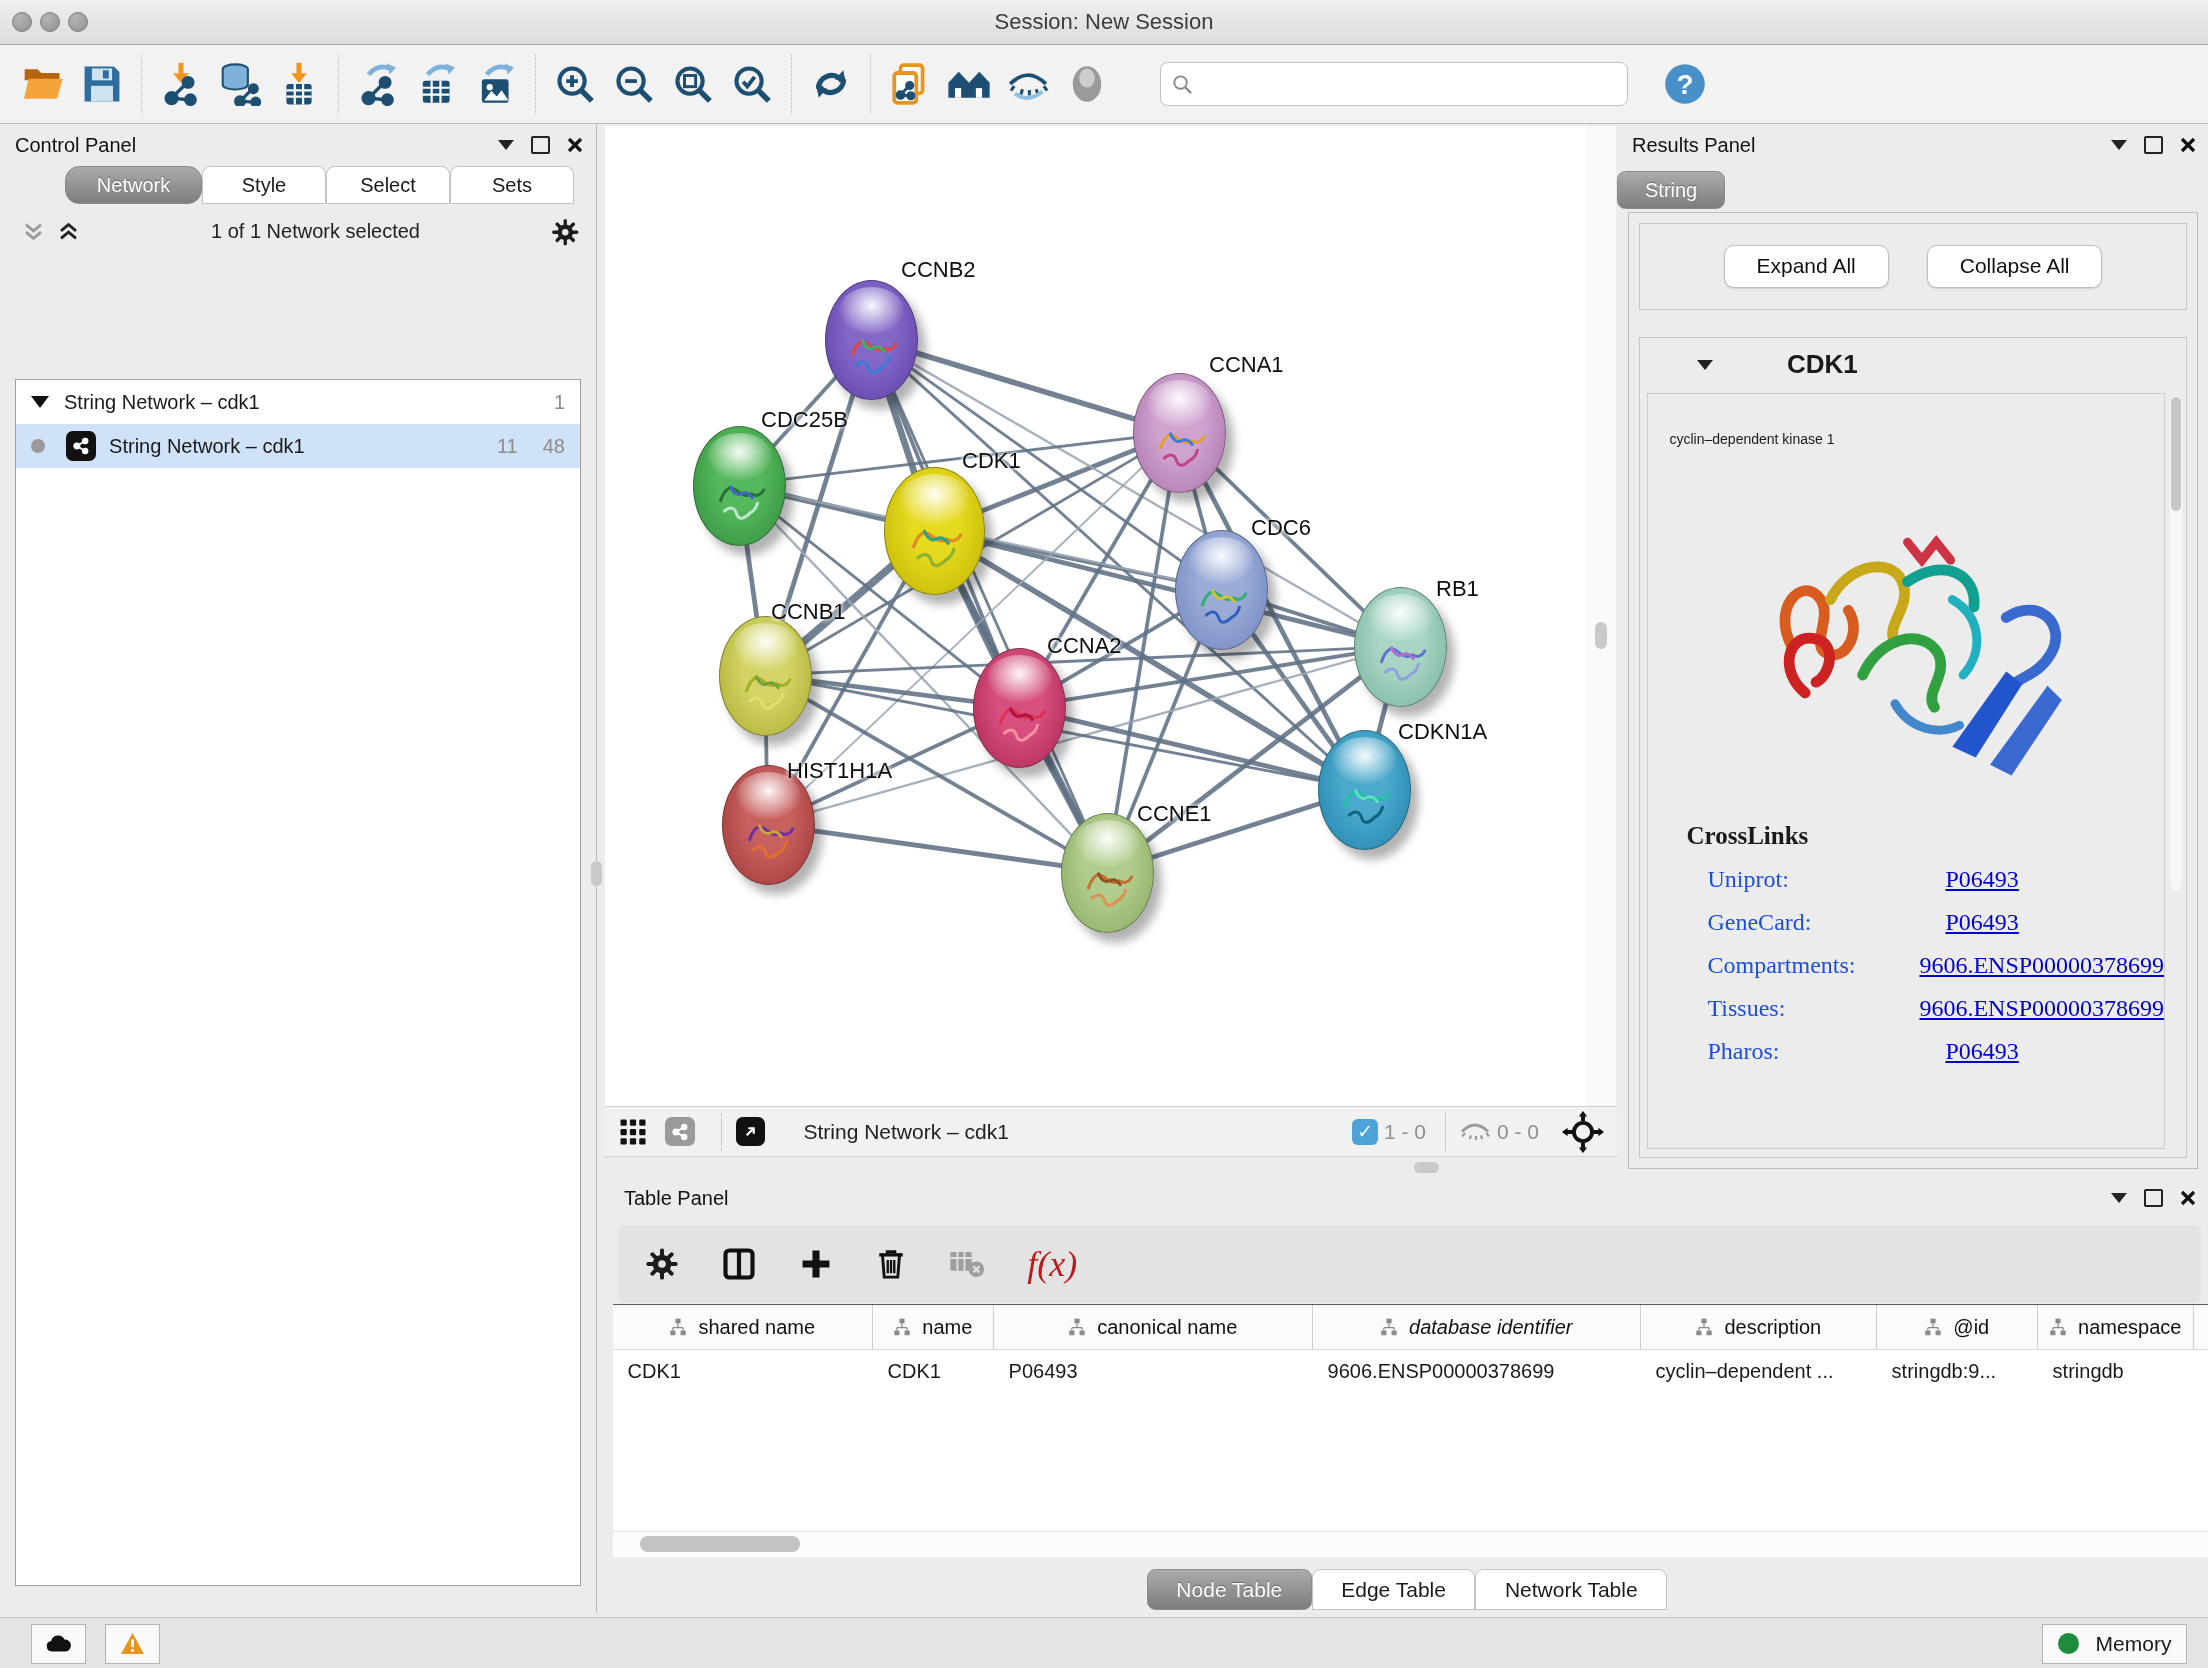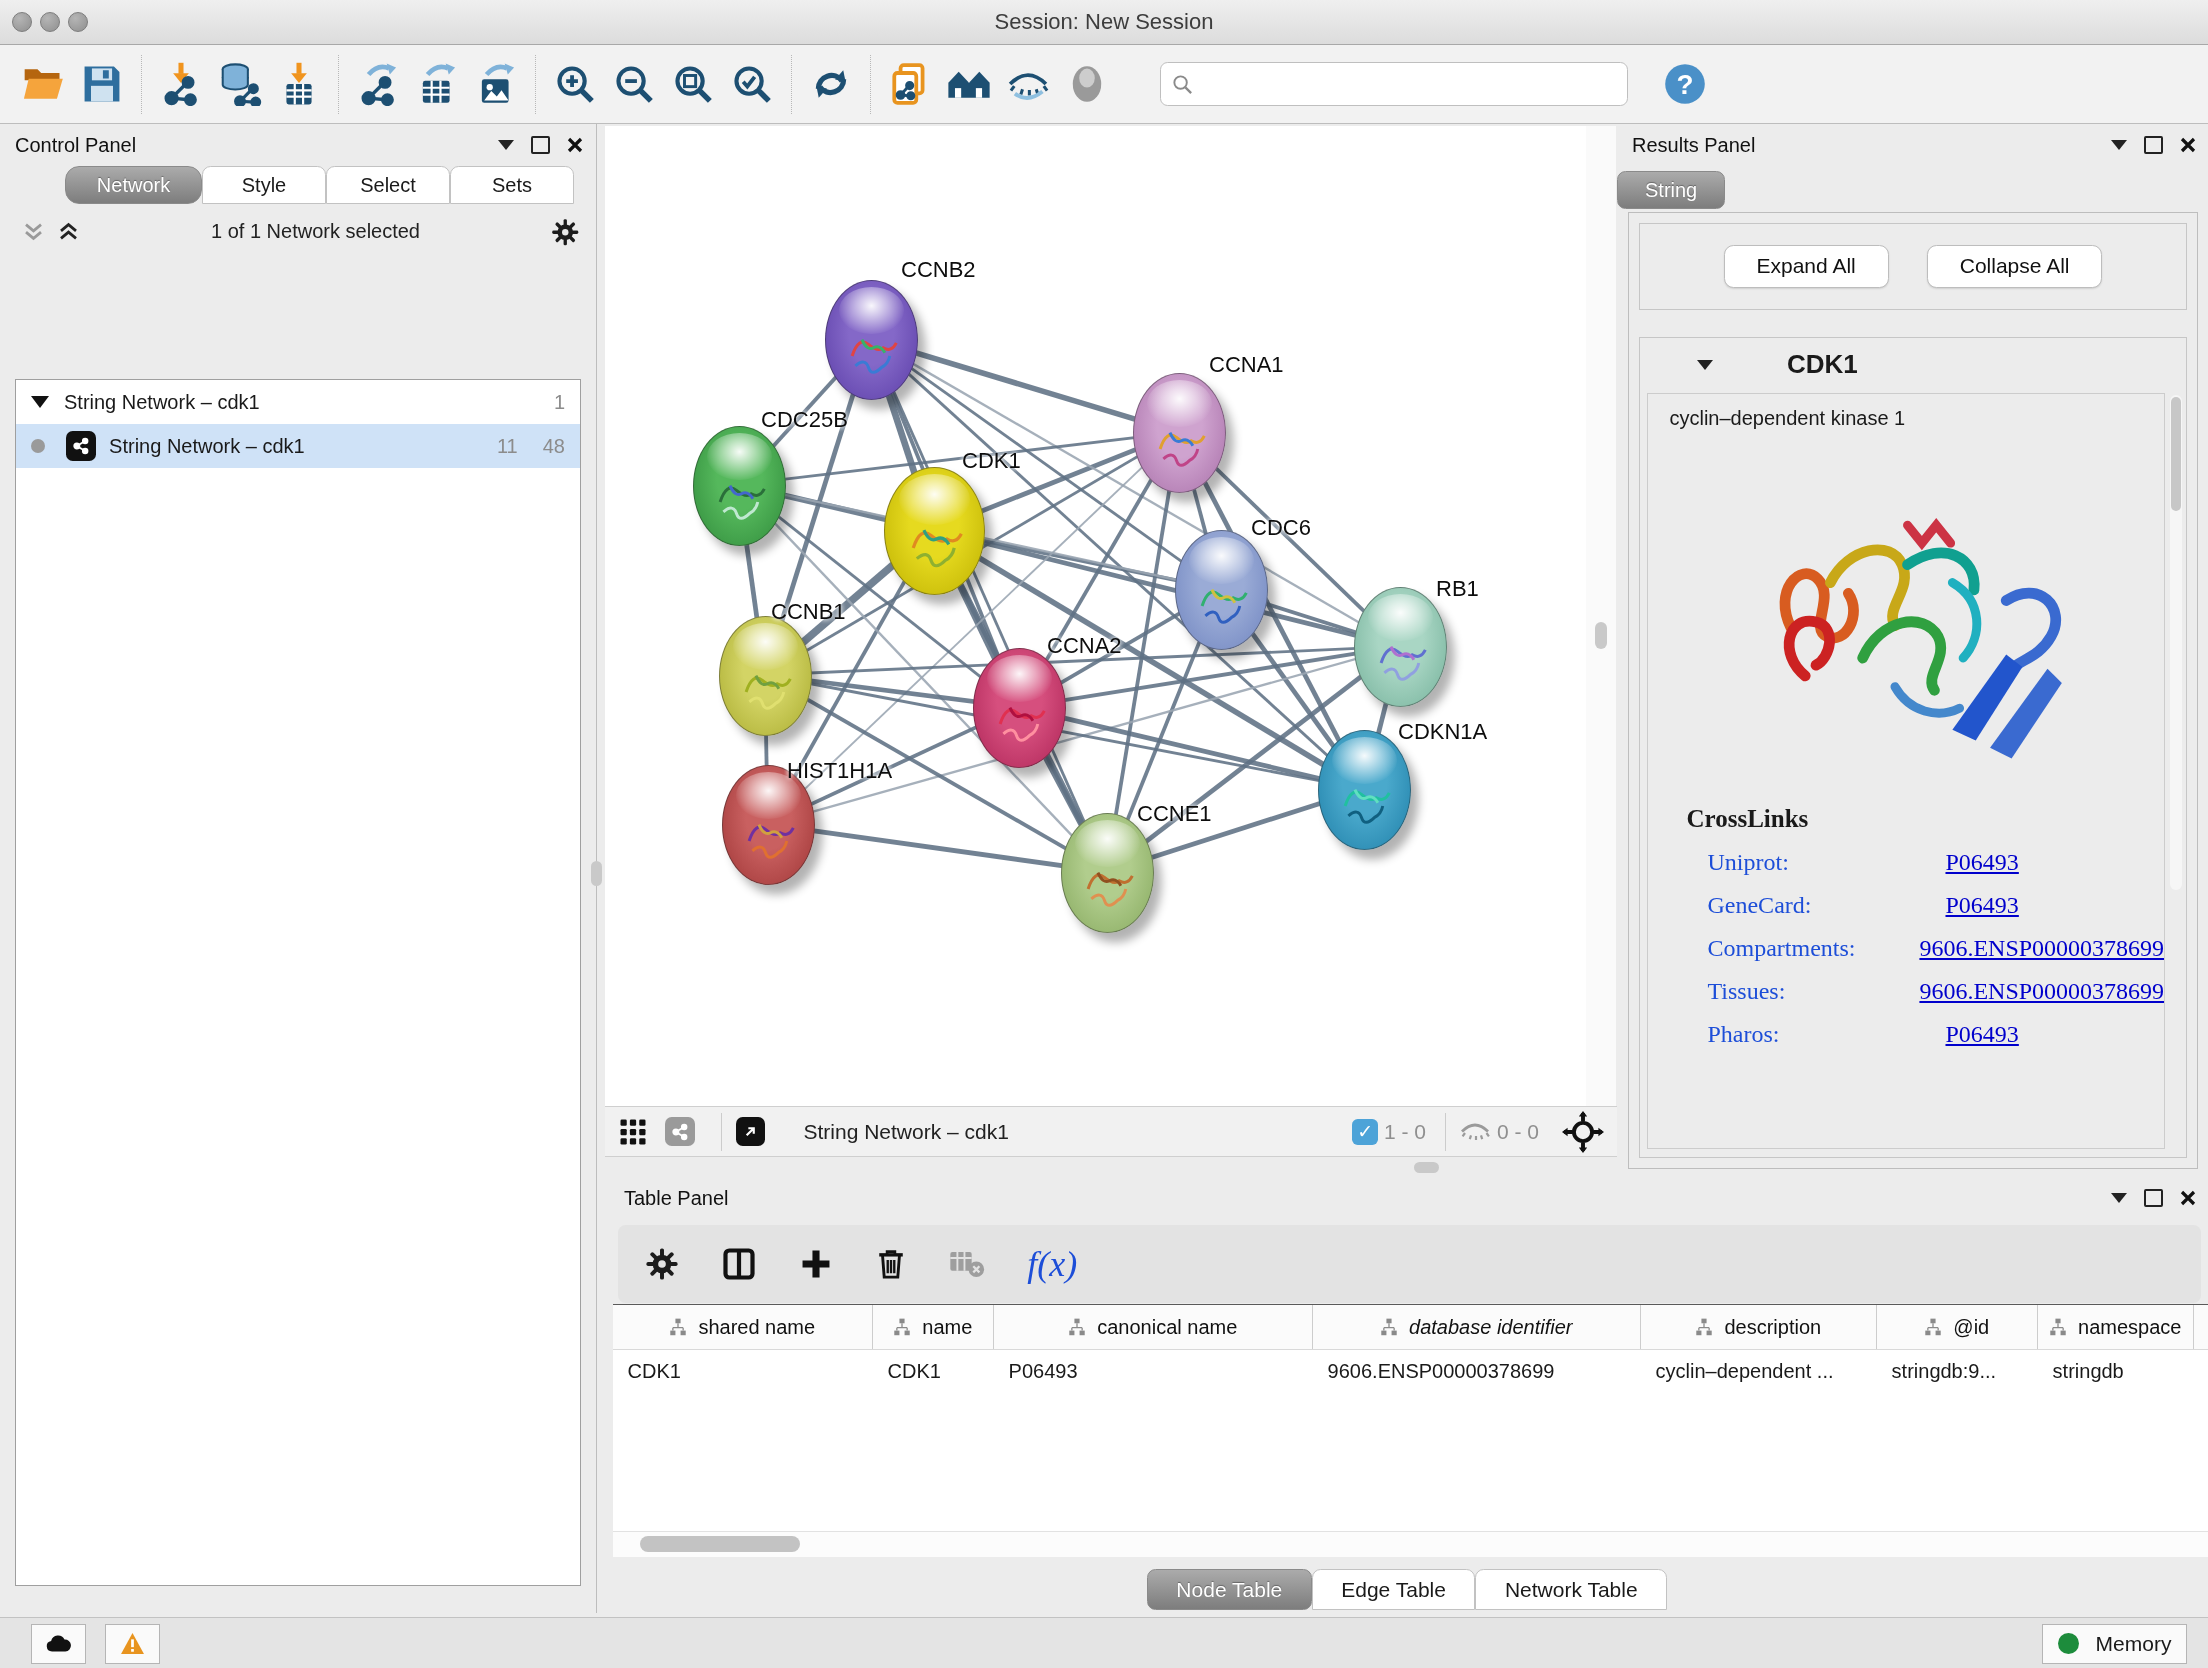--- a/index.html
+++ b/index.html
@@ -77,34 +77,34 @@
   #rp-tab-row{display:flex;justify-content:flex-start;margin-top:5px;}
   #results-box{position:absolute;left:11.4px;right:11.4px;top:88px;bottom:9.5px;border:1.9px solid #bdbdbd;background:#ececec;}
   .btn-row{margin:9.5px;border:1.9px solid #c6c6c6;padding:21px 0;display:flex;justify-content:center;gap:38px;}
   .btn{background:#fff;border:1px solid #bdbdbd;border-radius:9.5px;padding:8.6px 32px;font-size:21px;color:#111;
        box-shadow:0 1px 1.9px rgba(0,0,0,.12);}
   #entry-box{position:absolute;left:9.5px;right:9.5px;top:124px;bottom:9.5px;border:1.9px solid #c6c6c6;}
   .entry-head{display:flex;align-items:center;height:53px;padding-left:57px;}
   .entry-head .name{font-size:26px;font-weight:bold;margin-left:74px;}
   .entry-body{position:absolute;left:7.6px;right:21px;top:55px;bottom:7.6px;border:1.9px solid #cccccc;
               padding:13.3px 0 0 21px;overflow:hidden;}
-  .entry-desc{font-size:20px;}
+  .entry-desc{font-size:14px;margin-top:24px;}
   #protein-img{display:block;margin:27px auto 9.5px auto;}
   .xl-title{font-family:"Liberation Serif","DejaVu Serif",serif;font-weight:bold;font-size:25px;margin:25px 0 7.6px 17px;}
   .xl-row{display:flex;font-family:"Liberation Serif","DejaVu Serif",serif;font-size:24px;margin:16px 0 0 38px;}
   .xl-label{width:238px;color:#1d4ed8;}
   .xl-link{color:#0000cc;text-decoration:underline;}
   #rp-scroll{position:absolute;right:3.8px;top:57px;width:12.4px;height:495px;background:#f6f6f6;border-radius:6.7px;}
   #rp-thumb{position:absolute;left:1px;top:1.9px;width:10.5px;height:114px;background:#c7c7c7;border-radius:5.7px;}
   
   #table-panel{position:absolute;left:605px;top:1177px;width:1604px;height:438px;background:#ececec;}
   #tp-toolbar{margin:5.7px 7.6px 0 13.3px;height:78px;background:#e3e3e3;border-radius:7.6px;display:flex;
               align-items:center;gap:42px;padding-left:27px;}
   #tp-toolbar svg{display:block;}
-  .fx{font-family:"Liberation Serif","DejaVu Serif",serif;font-style:italic;font-size:36px;color:#1d4ed8;}
+  .fx{font-family:"Liberation Serif","DejaVu Serif",serif;font-style:italic;font-size:36px;color:#b91c1c;}
   #tablewrap{position:absolute;left:7.6px;right:0;top:127px;height:226px;background:#fff;
              border-top:1.9px solid #5a5a5a;overflow:hidden;}
   .thead{display:flex;background:#fbfbfb;border-bottom:1px solid #d9d9d9;height:44px;}
   .th{display:flex;align-items:center;justify-content:center;gap:11.4px;border-right:1px solid #cdcdcd;
       font-size:20px;color:#111;flex:0 0 auto;box-sizing:border-box;}
   .trow{display:flex;height:42px;align-items:center;}
   .td{padding-left:15px;font-size:20px;box-sizing:border-box;flex:0 0 auto;white-space:nowrap;overflow:hidden;}
   #hscroll{position:absolute;left:7.6px;right:0;top:354px;height:25px;background:#fcfcfc;border-top:1px solid #e2e2e2;}
   #hthumb{position:absolute;left:27px;top:3.8px;width:160px;height:16px;background:#c3c3c3;border-radius:8.6px;}
   #tp-tabs{position:absolute;left:0;width:100%;top:392px;display:flex;justify-content:center;}

